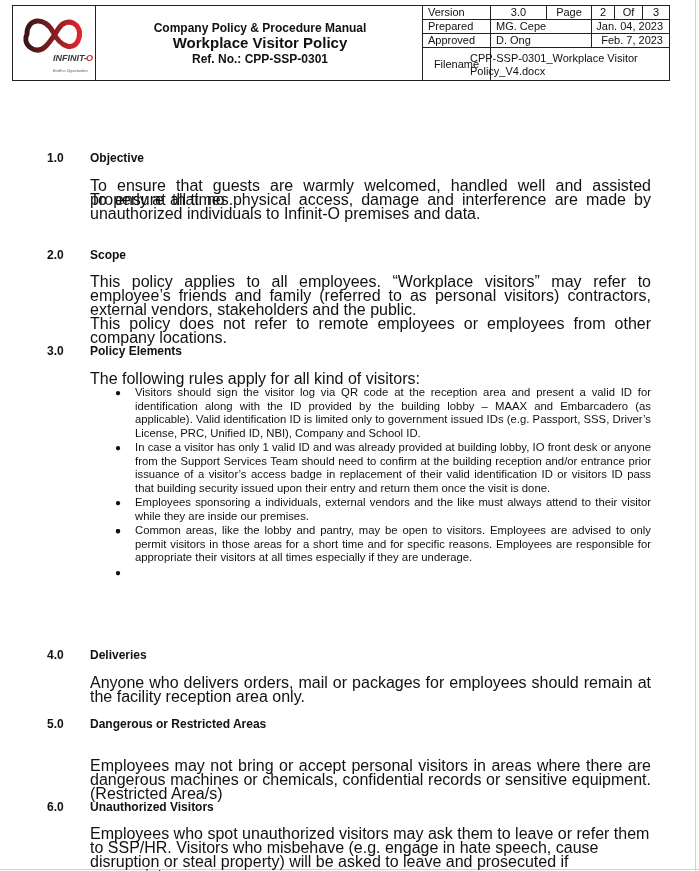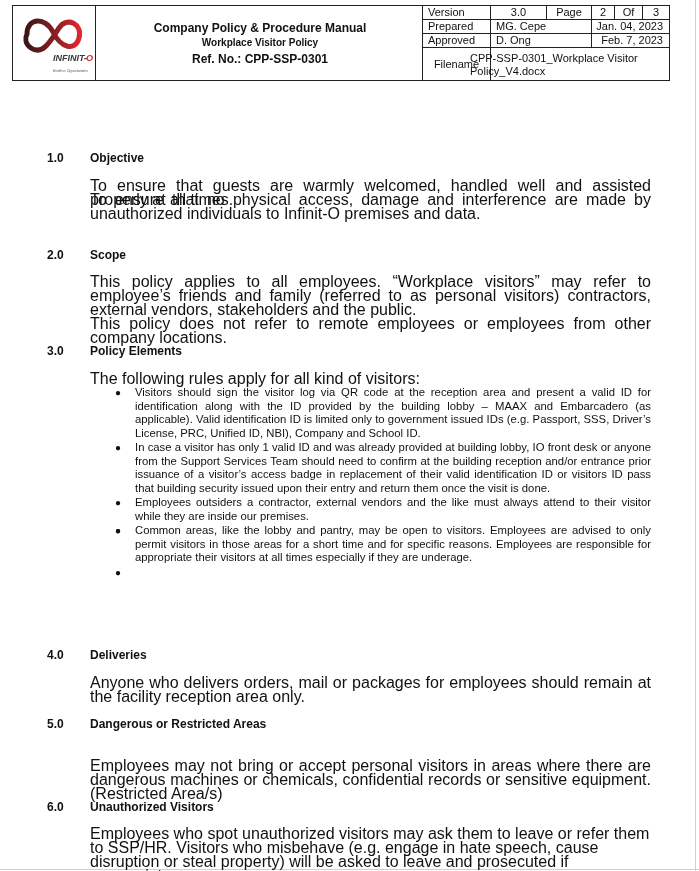--- a/index.html
+++ b/index.html
@@ -11,21 +11,21 @@
   
   .hdr { position:absolute; left:12px; top:5px; width:658px; height:76px;
          border:1px solid #222; box-sizing:border-box; }
   .cell { position:absolute; box-sizing:border-box; font-size:11px; line-height:13px; }
   .vline { position:absolute; width:1px; background:#222; }
   .hline { position:absolute; height:1px; background:#222; }
 
   .logo-cell { left:0; top:0; width:83px; height:74px; }
   .title-cell { left:84px; top:0; width:326px; height:74px; text-align:center; }
   .t1 { position:absolute; left:0; right:0; top:16px; font-size:12px; font-weight:bold; }
-  .t2 { position:absolute; left:0; right:0; top:30px; font-size:10px; font-weight:bold; }
+  .t2 { position:absolute; left:0; right:0; top:30px; font-size:15px; font-weight:bold; }
   .t3 { position:absolute; left:0; right:0; top:47px; font-size:12px; font-weight:bold; }
 
   .lbl { padding-left:5px; }
   .ctr { text-align:center; }
   .rgt { text-align:right; padding-right:6px; }
   .sec-num { position:absolute; left:47px; font-size:12px; font-weight:bold; }
   .sec-title { position:absolute; left:90px; font-size:12px; font-weight:bold; }
   .para { position:absolute; left:90px; width:561px; font-size:16px; line-height:14px;
           text-align:justify; }
   .para.nojust { text-align:left; }
@@ -111,21 +111,21 @@
   <div class="para" style="top:317px;">This policy does not refer to remote employees or employees from other company locations.</div>
 </div>
 
 <div>
   <div class="sec-num" style="top:344px;">3.0</div>
   <div class="sec-title" style="top:344px;">Policy Elements</div>
   <div class="para nojust" style="top:372px;">The following rules apply for all kind of visitors:</div>
   <ul class="bullets" style="top:386px;">
     <li><span class="dot">●</span><span>Visitors should sign the visitor log via QR code at the reception area and present a valid ID for identification along with the ID provided by the building lobby – MAAX and Embarcadero (as applicable). Valid identification ID is limited only to government issued IDs (e.g. Passport, SSS, Driver’s License, PRC, Unified ID, NBI), Company and School ID.</span></li>
     <li><span class="dot">●</span><span>In case a visitor has only 1 valid ID and was already provided at building lobby, IO front desk or anyone from the Support Services Team should need to confirm at the building reception and/or entrance prior issuance of a visitor’s access badge in replacement of their valid identification ID or visitors ID pass that building security issued upon their entry and return them once the visit is done.</span></li>
-    <li><span class="dot">●</span><span>Employees outsiders a contractor, external vendors and the like must always attend to their visitor while they are inside our premises.</span></li>
+    <li><span class="dot">●</span><span>Employees sponsoring a individuals, external vendors and the like must always attend to their visitor while they are inside our premises.</span></li>
     <li><span class="dot">●</span></li>
     <li><span class="dot">●</span><span>Common areas, like the lobby and pantry, may be open to visitors. Employees are advised to only permit visitors in those areas for a short time and for specific reasons. Employees are responsible for appropriate their visitors at all times especially if they are underage.</span></li>
     <li><span class="dot">●</span></li>
   </ul>
 </div>
 
 <div>
   <div class="sec-num" style="top:648px;">4.0</div>
   <div class="sec-title" style="top:648px;">Deliveries</div>
   <div class="para" style="top:676px;">Anyone who delivers orders, mail or packages for employees should remain at the facility reception area only.</div>

